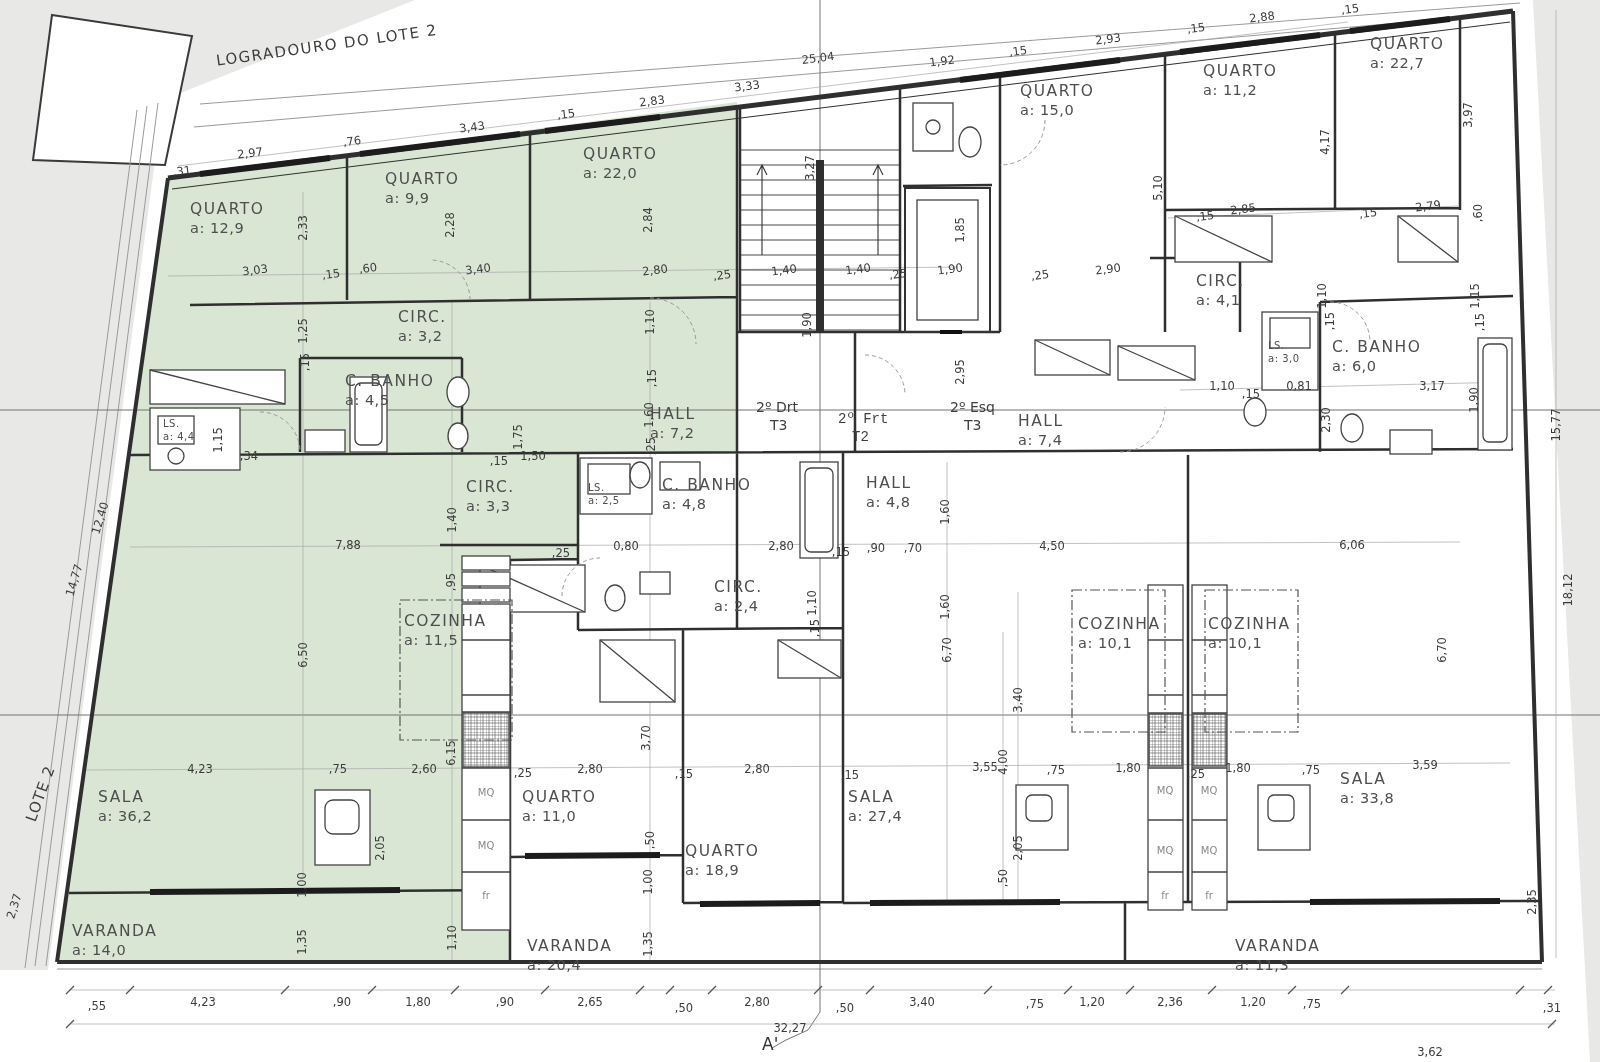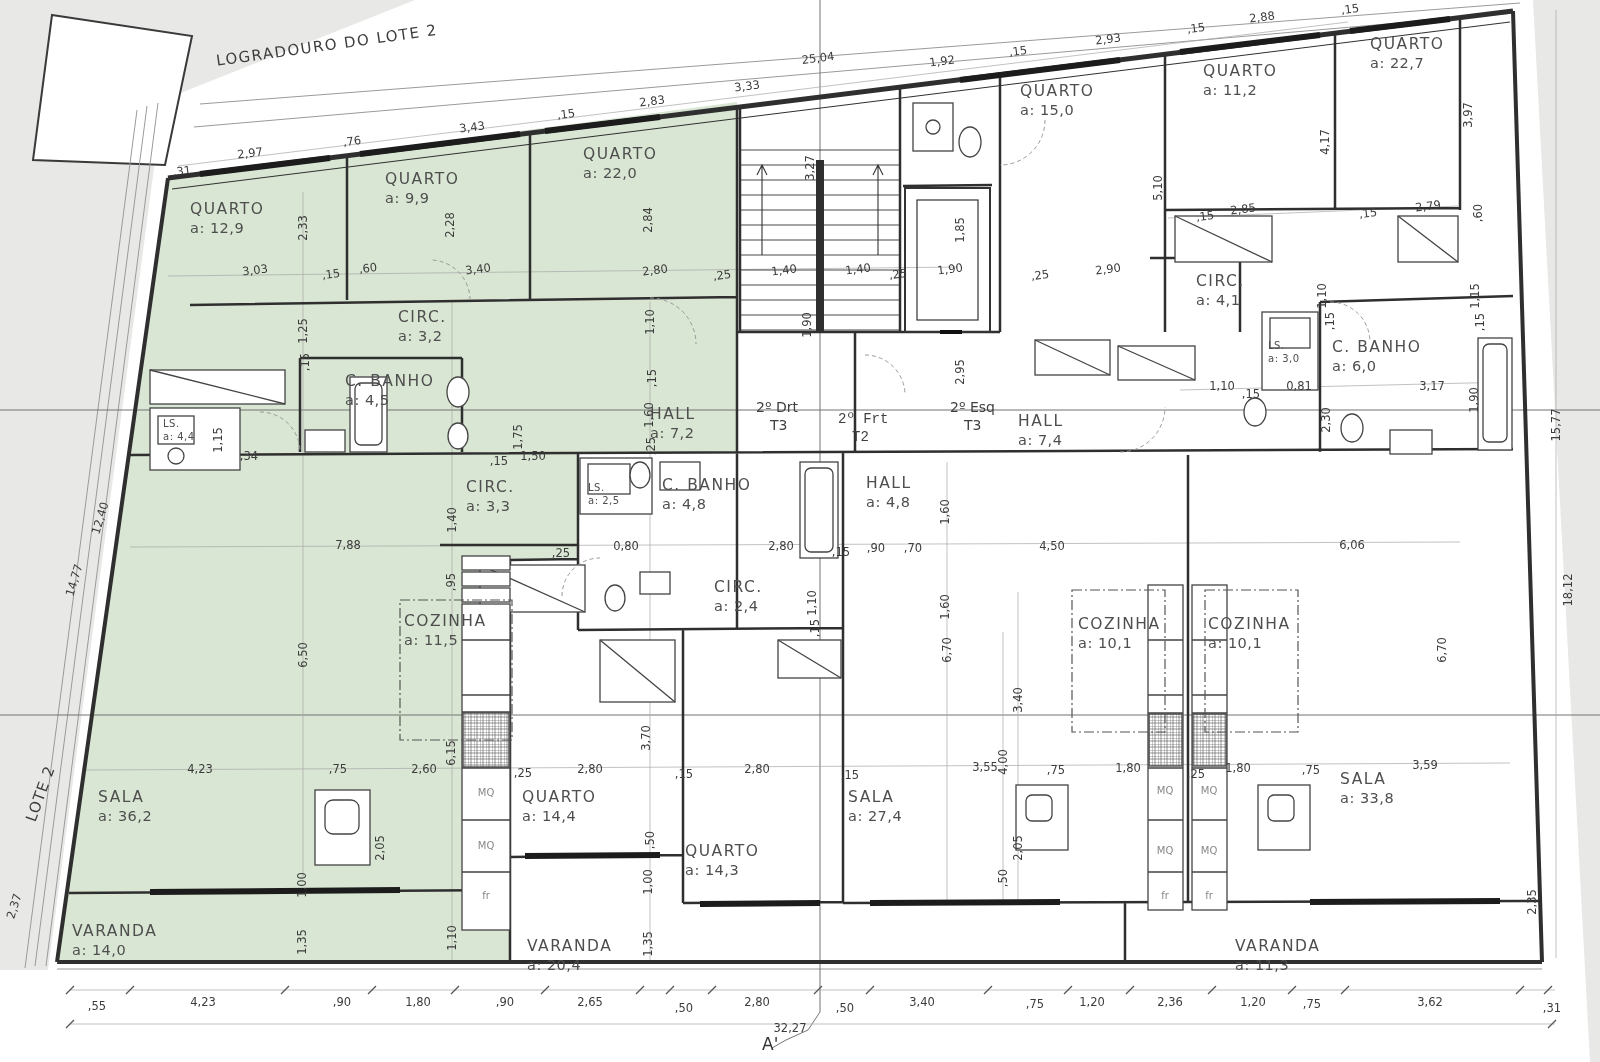--- a/index.html
+++ b/index.html
@@ -348,25 +348,25 @@
       <div class="room" style="left: 1078px; top: 615px;">
         <div class="nm">COZINHA</div>
         <div class="ar">a: 10,1</div>
       </div>
       <div class="room" style="left: 1208px; top: 615px;">
         <div class="nm">COZINHA</div>
         <div class="ar">a: 10,1</div>
       </div>
       <div class="room" style="left: 522px; top: 788px;">
         <div class="nm">QUARTO</div>
-        <div class="ar">a: 14,4</div>
+        <div class="ar">a: 11,0</div>
       </div>
       <div class="room" style="left: 685px; top: 842px;">
         <div class="nm">QUARTO</div>
-        <div class="ar">a: 14,3</div>
+        <div class="ar">a: 18,9</div>
       </div>
       <div class="room" style="left: 848px; top: 788px;">
         <div class="nm">SALA</div>
         <div class="ar">a: 27,4</div>
       </div>
       <div class="room" style="left: 1340px; top: 770px;">
         <div class="nm">SALA</div>
         <div class="ar">a: 33,8</div>
       </div>
       <div class="room" style="left: 527px; top: 937px;">
@@ -458,21 +458,21 @@
       <div class="dim h" style="left: 590px; top: 1002px;">2,65</div>
       <div class="dim h" style="left: 684px; top: 1008px;">,50</div>
       <div class="dim h" style="left: 757px; top: 1002px;">2,80</div>
       <div class="dim h" style="left: 845px; top: 1008px;">,50</div>
       <div class="dim h" style="left: 922px; top: 1002px;">3,40</div>
       <div class="dim h" style="left: 1035px; top: 1004px;">,75</div>
       <div class="dim h" style="left: 1092px; top: 1002px;">1,20</div>
       <div class="dim h" style="left: 1170px; top: 1002px;">2,36</div>
       <div class="dim h" style="left: 1253px; top: 1002px;">1,20</div>
       <div class="dim h" style="left: 1312px; top: 1004px;">,75</div>
-      <div class="dim h" style="left: 1430px; top: 1002px;">3,62</div>
+      <div class="dim h" style="left: 1430px; top: 1052px;">3,62</div>
       <div class="dim h" style="left: 1552px; top: 1008px;">,31</div>
       <div class="dim h" style="left: 790px; top: 1028px;">32,27</div>
       <div class="dim v" style="left: 303px; top: 228px;">2,33</div>
       <div class="dim v" style="left: 450px; top: 225px;">2,28</div>
       <div class="dim v" style="left: 648px; top: 220px;">2,84</div>
       <div class="dim v" style="left: 810px; top: 168px;">3,27</div>
       <div class="dim v" style="left: 960px; top: 230px;">1,85</div>
       <div class="dim v" style="left: 807px; top: 325px;">1,90</div>
       <div class="dim v" style="left: 1158px; top: 188px;">5,10</div>
       <div class="dim v" style="left: 1325px; top: 142px;">4,17</div>

